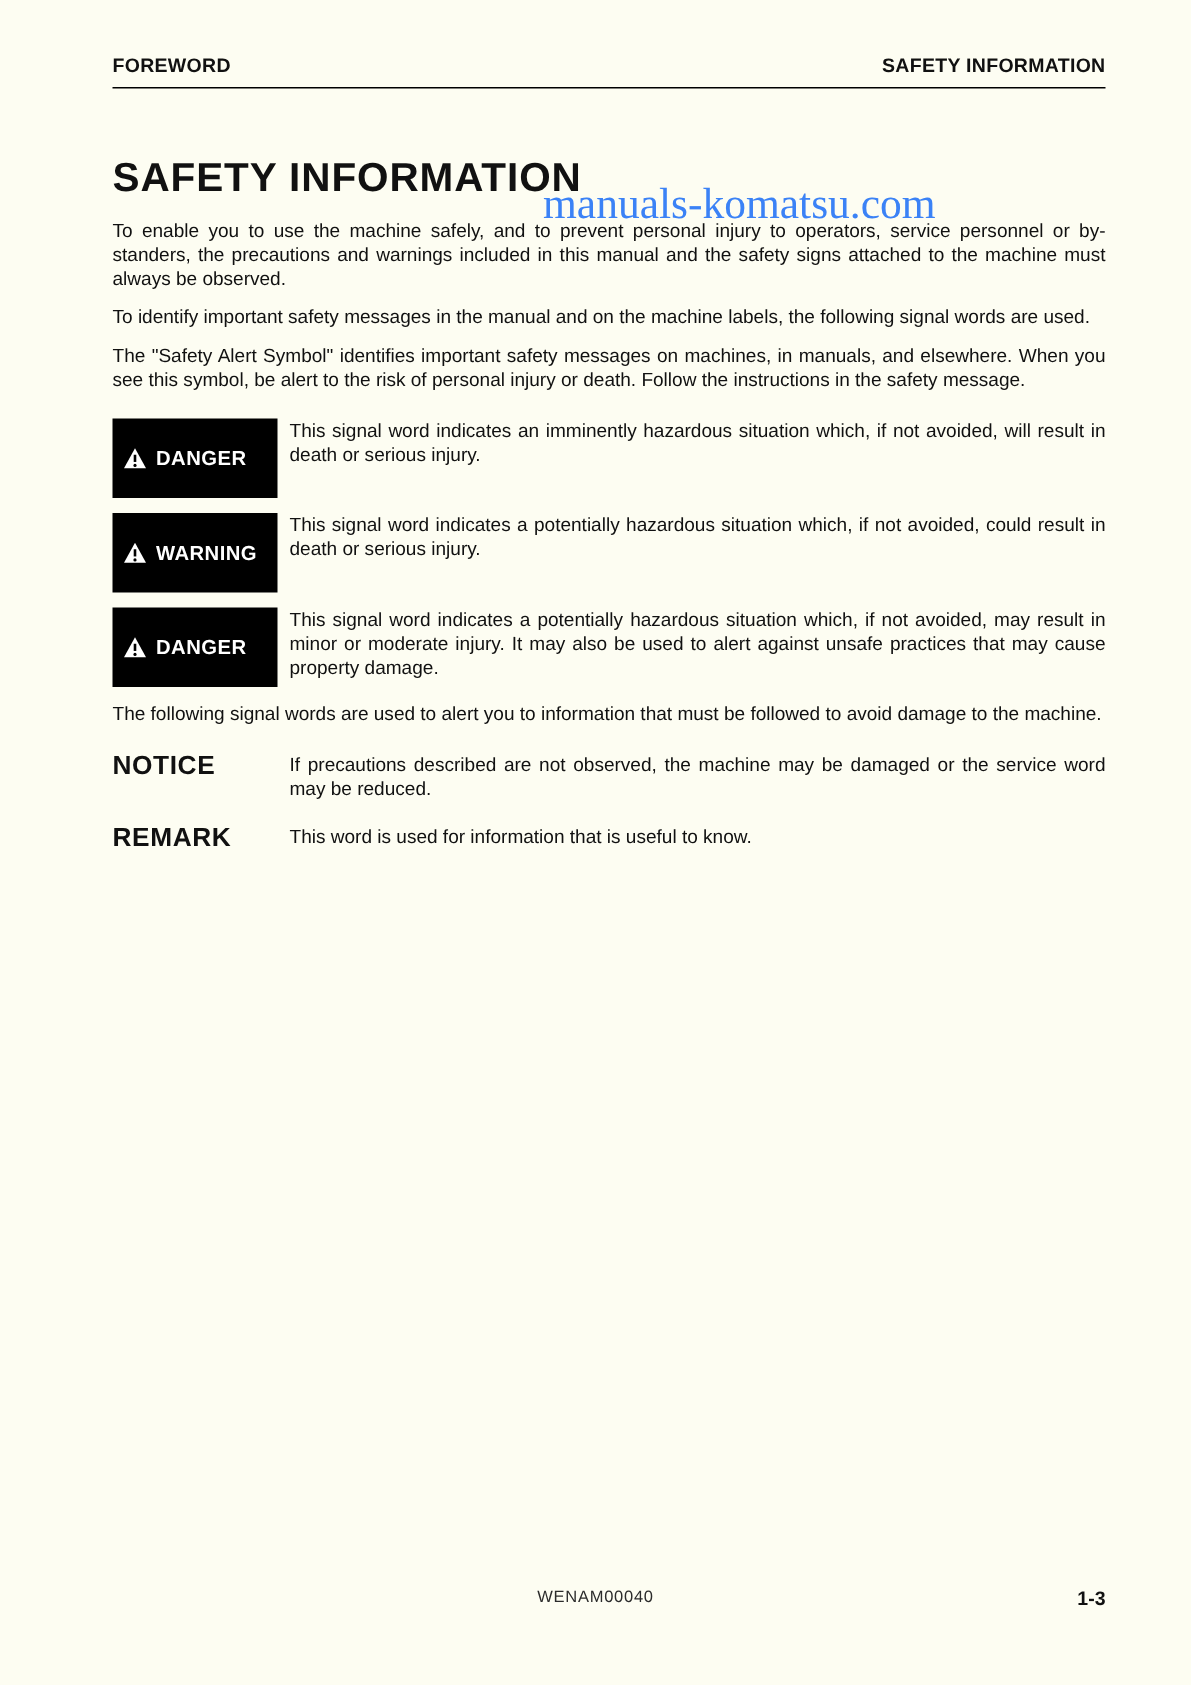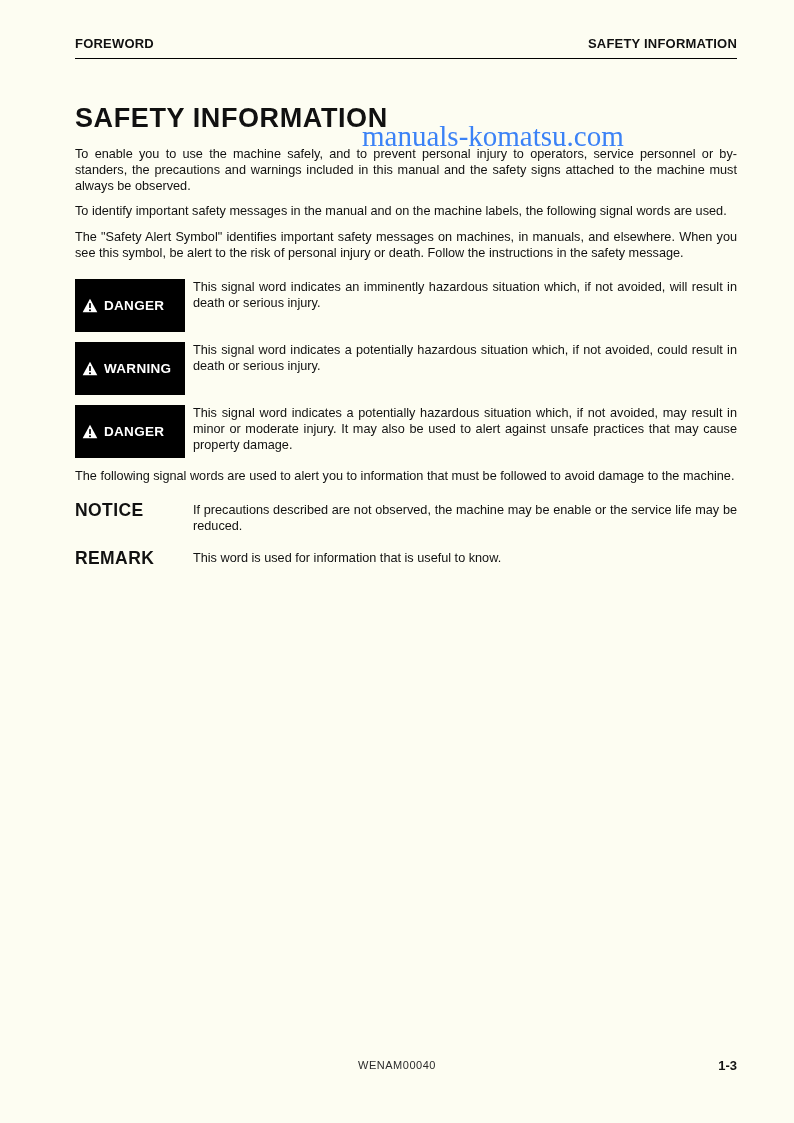--- a/index.html
+++ b/index.html
@@ -196,21 +196,21 @@
       </div>
 
     </div>
 
     <p class="para para-wide">The following signal words are used to alert you to information that must be followed to avoid damage to the machine.</p>
 
     <div class="signal-section">
 
       <div class="notice-row">
         <span class="notice-label">NOTICE</span>
-        <p class="signal-text">If precautions described are not observed, the machine may be enable or the service life may be reduced.</p>
+        <p class="signal-text">If precautions described are not observed, the machine may be damaged or the service word may be reduced.</p>
       </div>
 
       <div class="notice-row">
         <span class="notice-label">REMARK</span>
         <p class="signal-text">This word is used for information that is useful to know.</p>
       </div>
 
     </div>
 
   </div>

